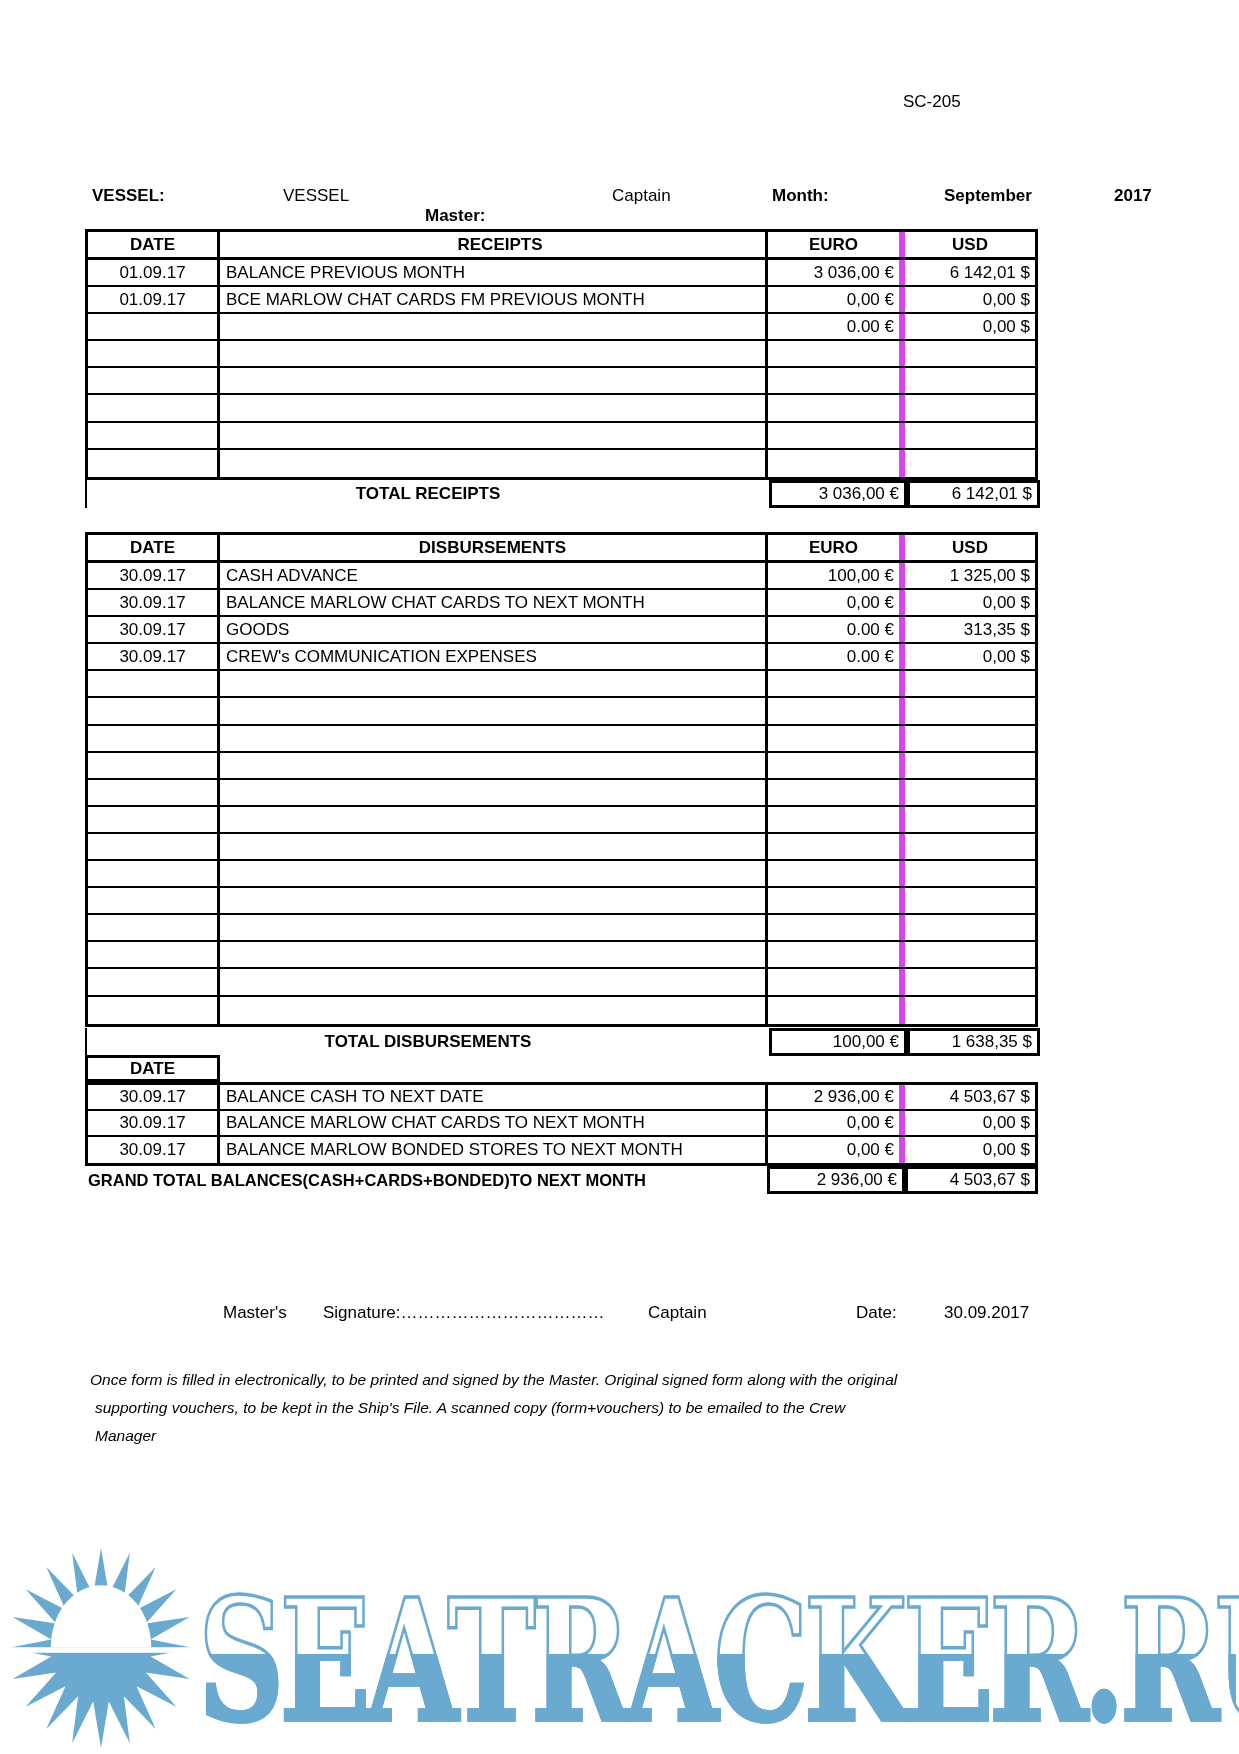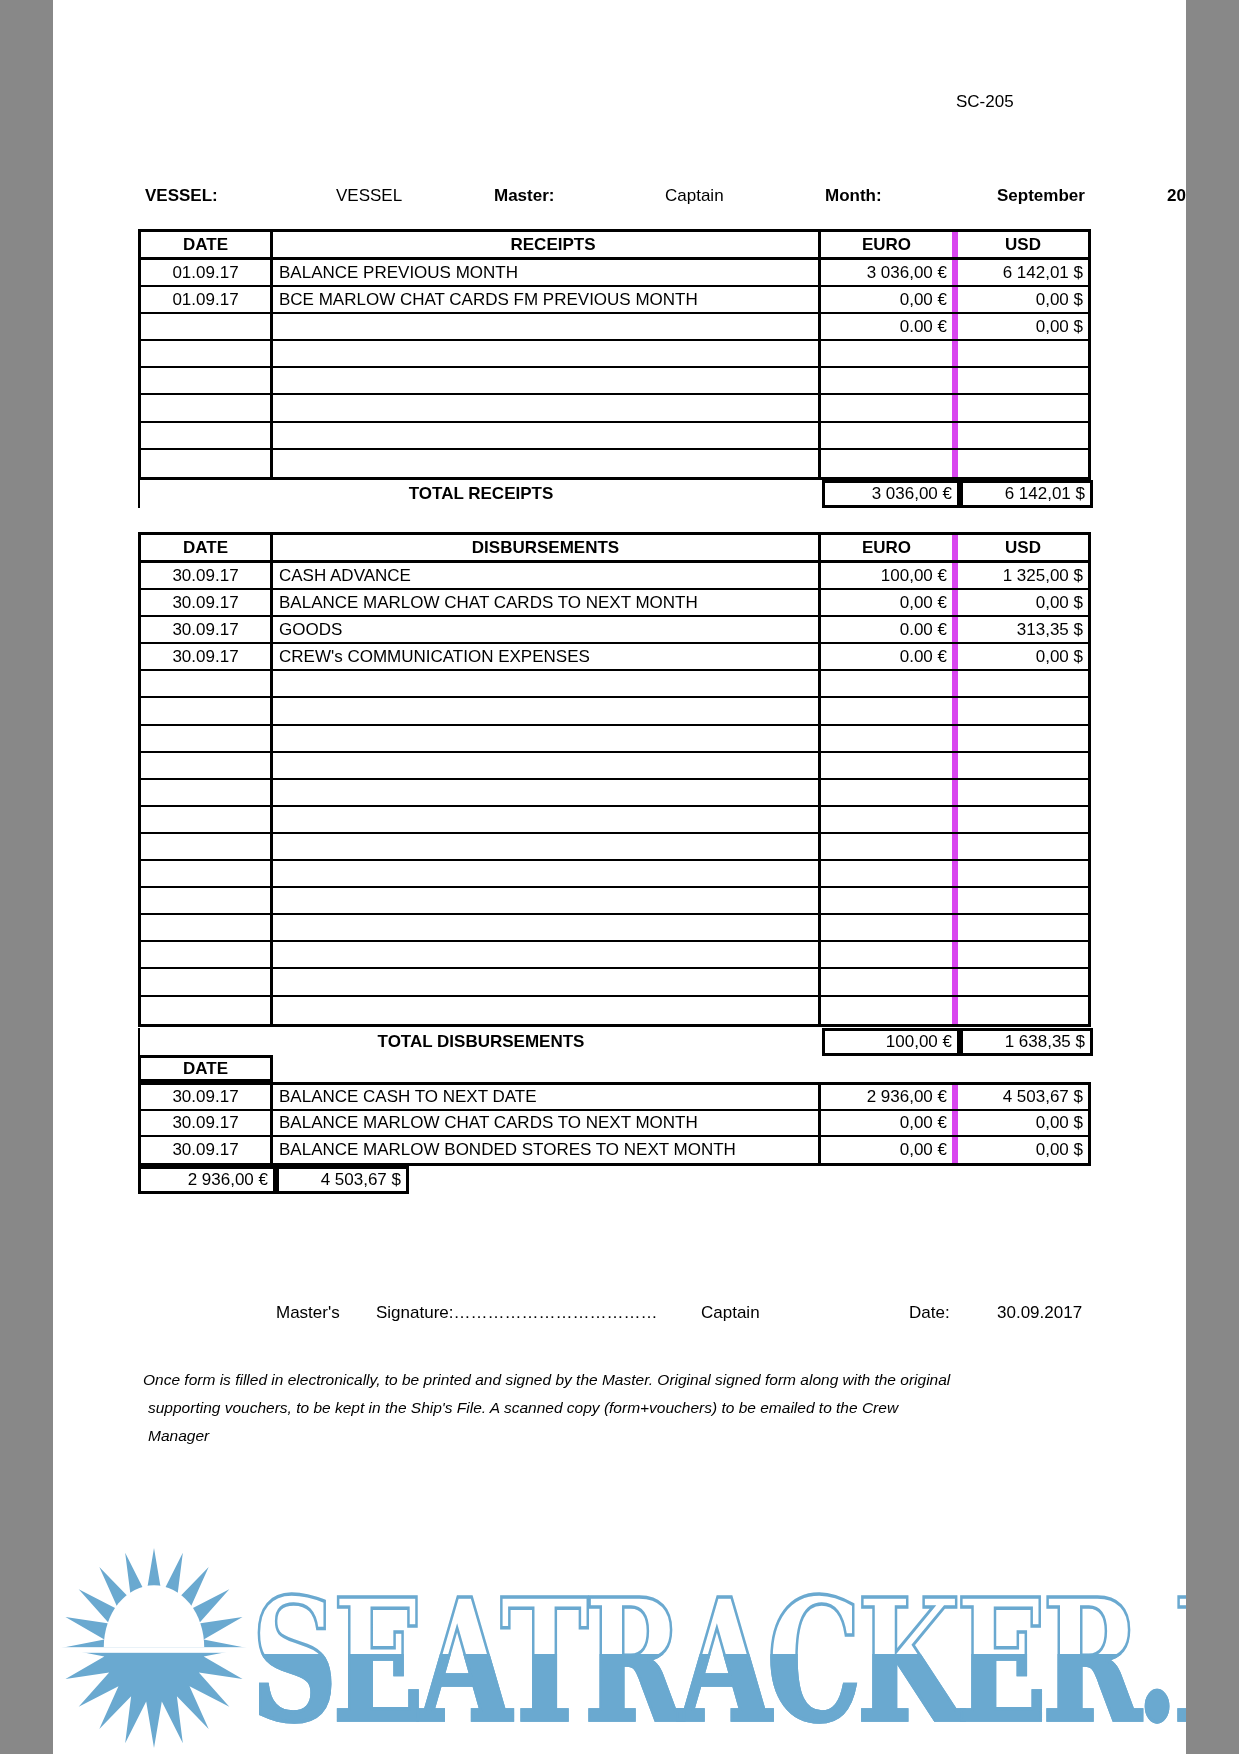--- a/index.html
+++ b/index.html
@@ -1,33 +1,33 @@
 <!DOCTYPE html>
 <html><head>
 <meta charset="utf-8">
 <style>
   * { box-sizing: border-box; margin: 0; padding: 0; }
   html,body { background:#888; }
   .page {
     position: relative;
-    width: 1133px; height: 1754px;
+    width: 1239px; height: 1754px;
     margin: 0 auto;
     background: #ffffff;
     font-family: "Liberation Sans", sans-serif;
     color: #000;
     overflow: hidden;
   }
   .form-code { position:absolute; left:903px; top:92px; font-size:17px; }
   .title-wrap { position:absolute; left:85px; top:112px; width:953px; text-align:center; }
   .title { font-size:27px; font-weight:bold; border-bottom:3px solid #000; padding:0 3px 1px 3px; letter-spacing:-0.5px; }
 
   .meta { position:absolute; left:0; top:186px; width:1239px; height:22px; font-size:17px; }
   .meta span { position:absolute; white-space:nowrap; }
   .m-bold { font-weight:bold; }
-  .m1{left:92px;}  .m2{left:283px;} .m3{left:441px;} .m4{left:612px;}
+  .m1{left:92px;}  .m2{left:283px;} .m3{left:425px;margin-top:20px;} .m4{left:612px;}
   .m5{left:772px;} .m6{left:944px;} .m7{left:1114px;}
 
   .tbl { position:absolute; left:85px; width:953px; border:3px solid #000; background:#fff; }
   .thead, .trow { display:grid; grid-template-columns:132px 548px 137px 130px; }
   .thead { height:28px; border-bottom:3px solid #000; font-weight:bold; }
   .thead > div { display:flex; align-items:center; justify-content:center; }
   .trow { height:27.1px; border-bottom:2px solid #000; }
   .trow:last-child { border-bottom:none; }
   .brow { height:26px; }
   .thead > div, .trow > div { font-size:17px; }
@@ -282,20 +282,21 @@
     </div>
     <div class="trow brow">
       <div class="c1">30.09.17</div>
       <div class="c2">BALANCE MARLOW BONDED STORES TO NEXT MONTH</div>
       <div class="c3">0,00 €</div>
       <div class="c4">0,00 $</div>
     </div>
   </div>
 
   <div class="total-row" style="top:1166px;">
+    <div class="grand-label">GRAND TOTAL BALANCES(CASH+CARDS+BONDED)TO NEXT MONTH</div>
     <div class="total-box box-euro">2 936,00 €</div>
     <div class="total-box box-usd">4 503,67 $</div>
   </div>
 
   <div class="sig-row">
     <span class="s1">Master's</span>
     <span class="s2">Signature:………………………………</span>
     <span class="s3">Captain</span>
     <span class="s4">Date:</span>
     <span class="s5">30.09.2017</span>

